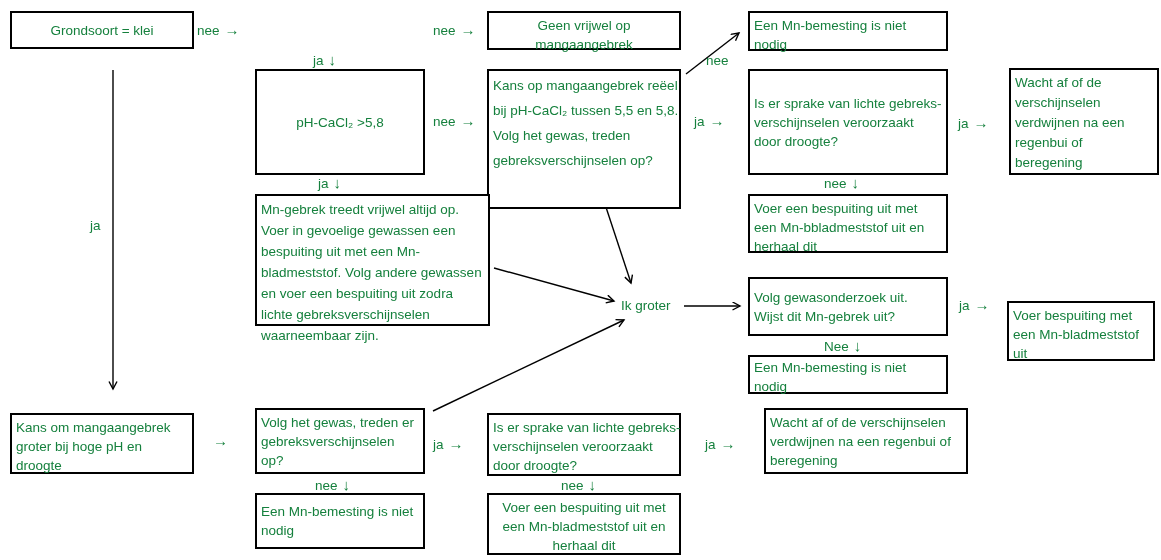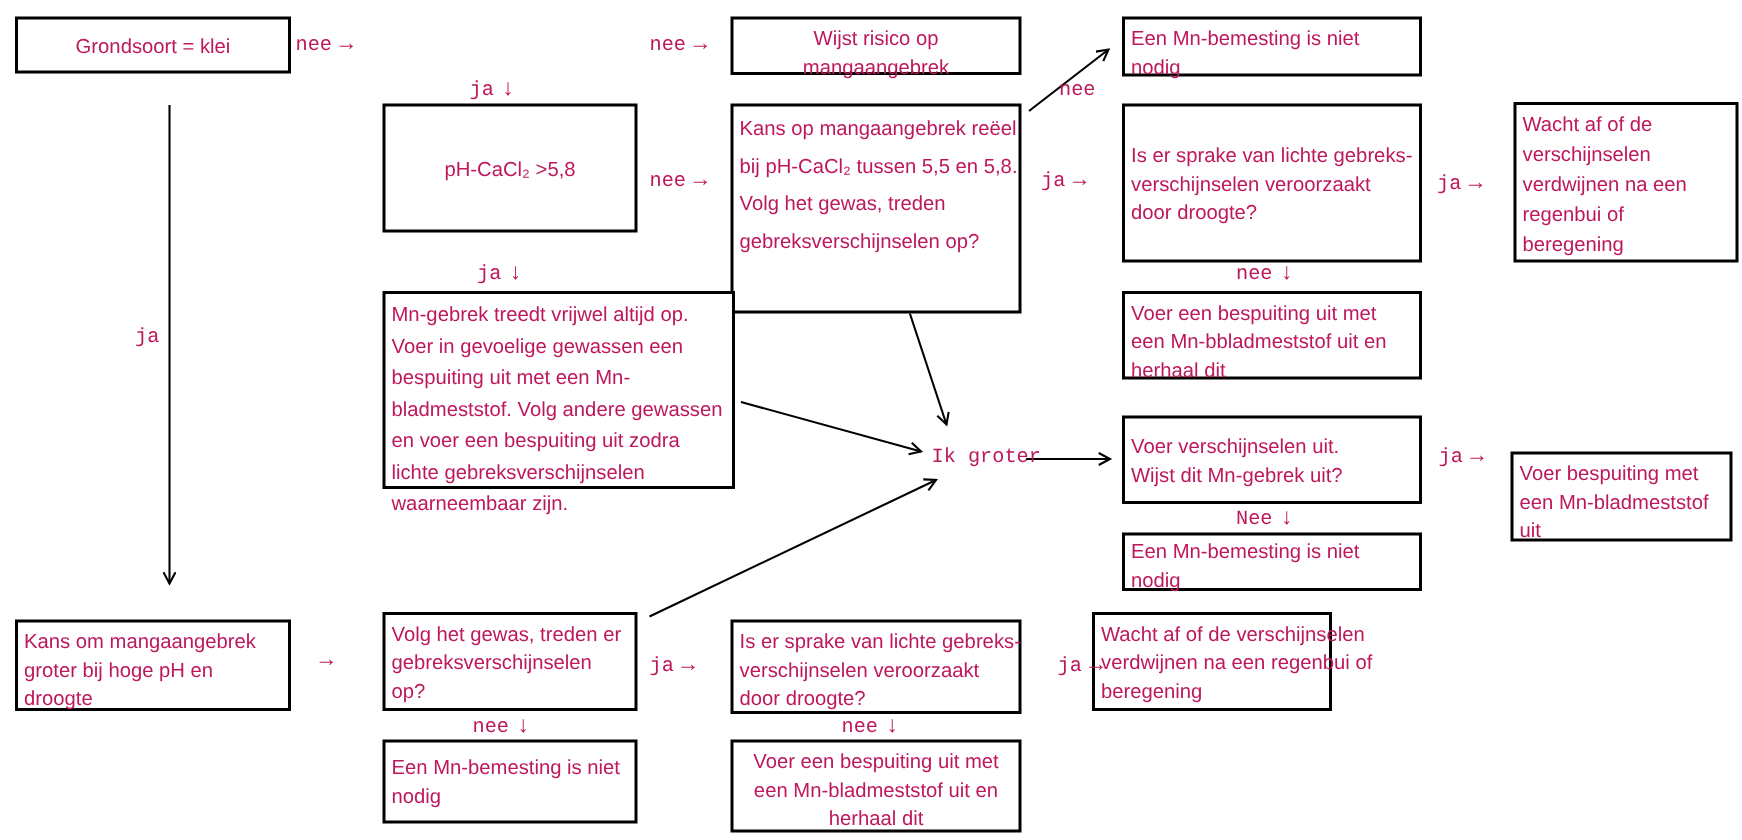--- a/index.html
+++ b/index.html
@@ -1,21 +1,21 @@
 <!DOCTYPE html>
 <html><head>
 <meta charset="utf-8">
 <style>
   html,body{margin:0;padding:0;background:#fff;}
   .canvas{
     position:relative;
     width:1161px;height:560px;
     background:#fff;
     font-family:"Liberation Sans","DejaVu Sans",sans-serif;
-    color:#be185d;
+    color:#15803d;
     overflow:hidden;
   }
   .box{
     position:absolute;
     box-sizing:border-box;
     border:2px solid #000;
     background:#fff;
     font-size:13.5px;
     line-height:19px;
     padding:3px 4px;
@@ -23,43 +23,42 @@
   }
   .vc{display:flex;align-items:center;}
   .hc{justify-content:center;text-align:center;}
   .ctr{text-align:center;}
   .lab{
     position:absolute;
     font-size:13.5px;
     line-height:18px;
     white-space:nowrap;
     background:transparent;
-    font-family:Liberation Mono, monospace;
   }
   .arr{font-weight:700;font-size:15px;margin-left:5px;}
   .arrows-svg{position:absolute;left:0;top:0;pointer-events:none;}
 
   
   .b1 {left:10px;  top:11px;  width:184px; height:38px;}
   .b2 {left:255px; top:11px;  width:170px; height:38px;}
   .b3 {left:487px; top:11px;  width:194px; height:39px;}
   .b4 {left:748px; top:11px;  width:200px; height:40px;}
-  .b5 {left:255px; top:69px;  width:170px; height:86px;}
+  .b5 {left:255px; top:69px;  width:170px; height:106px;}
   .b6 {left:487px; top:69px;  width:194px; height:140px; line-height:25px; padding-top:2px;}
   .b7 {left:748px; top:69px;  width:200px; height:106px;}
   .b8 {left:1009px;top:68px;  width:150px; height:107px; line-height:20px;}
   .b9 {left:255px; top:194px; width:235px; height:132px; line-height:21px;}
   .b10{left:748px; top:194px; width:200px; height:59px;}
   .b11{left:748px; top:277px; width:200px; height:59px;}
   .b12{left:1007px;top:273px; width:148px; height:60px;margin-top:28px;}
   .b13{left:748px; top:355px; width:200px; height:39px; padding-top:1px;}
   .b14{left:10px;  top:413px; width:184px; height:61px;}
   .b15{left:255px; top:408px; width:170px; height:66px;}
   .b16{left:487px; top:413px; width:194px; height:63px;}
-  .b17{left:728px; top:408px; width:160px; height:66px;}
+  .b17{left:764px; top:408px; width:204px; height:66px;}
   .b18{left:255px; top:493px; width:170px; height:56px;}
   .b19{left:487px; top:493px; width:194px; height:62px;}
 
   
   .l1 {left:197px; top:21px;}
   .l2 {left:433px; top:21px;}
   .l3 {left:313px; top:51px;}
   .l4 {left:433px; top:112px;}
   .l5 {left:694px; top:112px;}
   .l6 {left:958px; top:114px;}
@@ -89,21 +88,21 @@
     </defs>
     <line x1="113" y1="70" x2="113" y2="389" stroke="#000" stroke-width="1.4" marker-end="url(#ah)"></line>
     <line x1="686" y1="74" x2="739" y2="33" stroke="#000" stroke-width="1.4" marker-end="url(#ah)"></line>
     <line x1="598" y1="183" x2="631" y2="283" stroke="#000" stroke-width="1.4" marker-end="url(#ah)"></line>
     <line x1="494" y1="268" x2="614" y2="301" stroke="#000" stroke-width="1.4" marker-end="url(#ah)"></line>
     <line x1="433" y1="411" x2="624" y2="320" stroke="#000" stroke-width="1.4" marker-end="url(#ah)"></line>
     <line x1="684" y1="306" x2="740" y2="306" stroke="#000" stroke-width="1.4" marker-end="url(#ah)"></line>
   </svg>
 
   <div class="box b1 vc hc">Grondsoort = klei</div>
-  <div class="box b3 ctr">Wijst risico op
+  <div class="box b3 ctr">Geen vrijwel op
 mangaangebrek</div>
   <div class="box b4">Een Mn-bemesting is niet
 nodig</div>
   <div class="box b5 vc hc">pH-CaCl₂ &gt;5,8</div>
   <div class="box b6">Kans op mangaangebrek reëel
 bij pH-CaCl₂ tussen 5,5 en 5,8.
 Volg het gewas, treden
 gebreksverschijnselen op?</div>
   <div class="box b7 vc">Is er sprake van lichte gebreks-
 verschijnselen veroorzaakt
@@ -116,21 +115,21 @@
   <div class="box b9">Mn-gebrek treedt vrijwel altijd op.
 Voer in gevoelige gewassen een
 bespuiting uit met een Mn-
 bladmeststof. Volg andere gewassen
 en voer een bespuiting uit zodra
 lichte gebreksverschijnselen
 waarneembaar zijn.</div>
   <div class="box b10">Voer een bespuiting uit met
 een Mn-bbladmeststof uit en
 herhaal dit</div>
-  <div class="box b11 vc">Voer verschijnselen uit.
+  <div class="box b11 vc">Volg gewasonderzoek uit.
 Wijst dit Mn-gebrek uit?</div>
   <div class="box b12">Voer bespuiting met
 een Mn-bladmeststof
 uit</div>
   <div class="box b13">Een Mn-bemesting is niet
 nodig</div>
   <div class="box b14">Kans om mangaangebrek
 groter bij hoge pH en
 droogte</div>
   <div class="box b15">Volg het gewas, treden er

